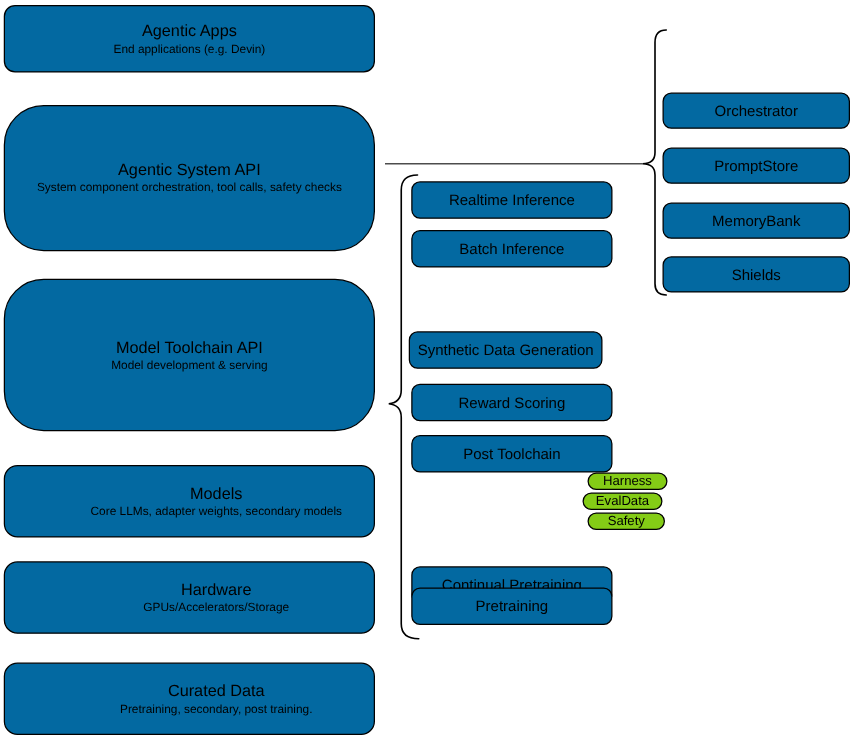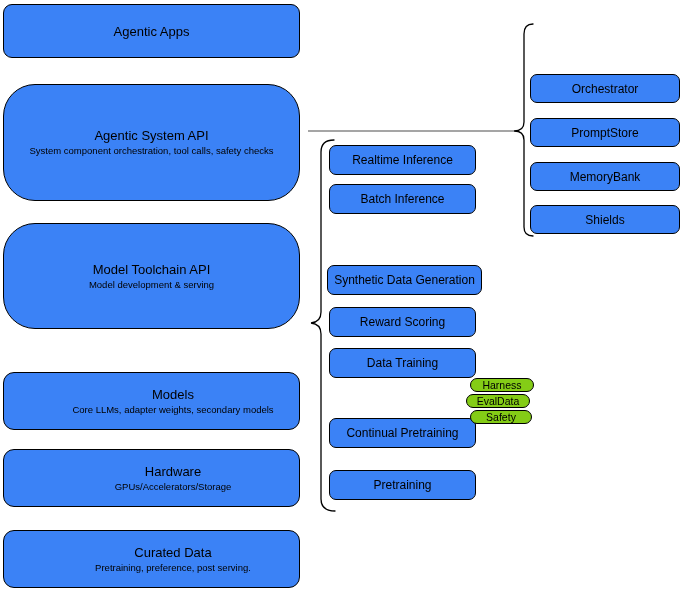--- a/index.html
+++ b/index.html
@@ -7,31 +7,31 @@
     position:relative;
     width:682px;height:591px;
     background:#ffffff;
     font-family:"Liberation Sans", sans-serif;
     color:#000;
     overflow:hidden;
   }
   .overlay{position:absolute;left:0;top:0;width:682px;height:591px;pointer-events:none;}
   .box{
     position:absolute;
-    background:#3b82f6;
+    background:#0369a1;
     border:1px solid #000000;
     box-sizing:border-box;
     display:flex;flex-direction:column;
     align-items:center;justify-content:center;
     text-align:center;
   }
   .layer{left:3px;width:297px;}
   .layer .btitle{font-size:13px;line-height:17px;white-space:nowrap;}
   .layer .bsub{font-size:9.5px;line-height:14px;white-space:nowrap;}
-  .node{left:329px;width:147px;height:30px;border-radius:7px;font-size:12px;white-space:nowrap;}
+  .node{left:329px;width:161px;height:30px;border-radius:7px;font-size:12px;white-space:nowrap;}
   .rnode{left:530px;width:150px;height:29px;border-radius:7px;font-size:12px;white-space:nowrap;}
   .pill{
     position:absolute;left:470px;width:64px;height:14px;
     background:#84cc16;border:1px solid #000000;border-radius:8px;
     box-sizing:border-box;
     display:flex;align-items:center;justify-content:center;
     font-size:10.5px;line-height:12px;white-space:nowrap;
     z-index:3;
   }
   .r9{border-radius:9px;} .r11{border-radius:11px;padding-left:43px;} .r20{border-radius:32px;}
@@ -42,48 +42,49 @@
 <div class="canvas">
 
   <svg class="overlay" viewBox="0 0 682 591">
     <path d="M 308 131 L 514 131" stroke="#4d4d4d" stroke-width="1.2" fill="none"></path>
     <path d="M 533 24 Q 524 24 524 34 L 524 122 Q 524 131 514 131 Q 524 131 524 140 L 524 227 Q 524 236 533 236" stroke="#000000" stroke-width="1.3" fill="none" stroke-linecap="round"></path>
     <path d="M 334 140 Q 321 140 321 152 L 321 312 Q 321 322 311 323 Q 321 324 321 334 L 321 499 Q 321 511 335 511" stroke="#000000" stroke-width="1.3" fill="none" stroke-linecap="round"></path>
   </svg>
 
   <div class="box layer r9" style="top:4px;height:54px">
     <div class="btitle">Agentic Apps</div>
+    <div class="bsub">End applications (e.g. Devin)</div>
   </div>
   <div class="box layer r20" style="top:84px;height:117px">
     <div class="btitle">Agentic System API</div>
     <div class="bsub">System component orchestration, tool calls, safety checks</div>
   </div>
-  <div class="box layer r20" style="top:223px;height:106px">
+  <div class="box layer r20" style="top:223px;height:122px">
     <div class="btitle">Model Toolchain API</div>
     <div class="bsub">Model development &amp; serving</div>
   </div>
   <div class="box layer r11" style="top:372px;height:58px">
     <div class="btitle">Models</div>
     <div class="bsub">Core LLMs, adapter weights, secondary models</div>
   </div>
   <div class="box layer r11" style="top:449px;height:58px">
     <div class="btitle">Hardware</div>
     <div class="bsub">GPUs/Accelerators/Storage</div>
   </div>
   <div class="box layer r11" style="top:530px;height:58px">
     <div class="btitle">Curated Data</div>
-    <div class="bsub">Pretraining, preference, post serving.</div>
+    <div class="bsub">Pretraining, secondary, post training.</div>
   </div>
 
   <div class="box node" style="top:145px">Realtime Inference</div>
   <div class="box node" style="top:184px">Batch Inference</div>
   <div class="box node" style="top:265px;left:327px;width:155px">Synthetic Data Generation</div>
   <div class="box node" style="top:307px">Reward Scoring</div>
-  <div class="box node" style="top:348px">Data Training</div>
-  <div class="box node" style="top:418px">Continual Pretraining</div>
+  <div class="box node" style="top:348px">Post Toolchain</div>
+  <div class="box node" style="top:453px">Continual Pretraining</div>
   <div class="box node" style="top:470px">Pretraining</div>
 
   <div class="pill" style="top:378px">Harness</div>
   <div class="pill" style="top:394px;left:466px">EvalData</div>
   <div class="pill" style="top:410px;width:62px">Safety</div>
 
   <div class="box rnode" style="top:74px">Orchestrator</div>
   <div class="box rnode" style="top:118px">PromptStore</div>
   <div class="box rnode" style="top:162px">MemoryBank</div>
   <div class="box rnode" style="top:205px">Shields</div>

